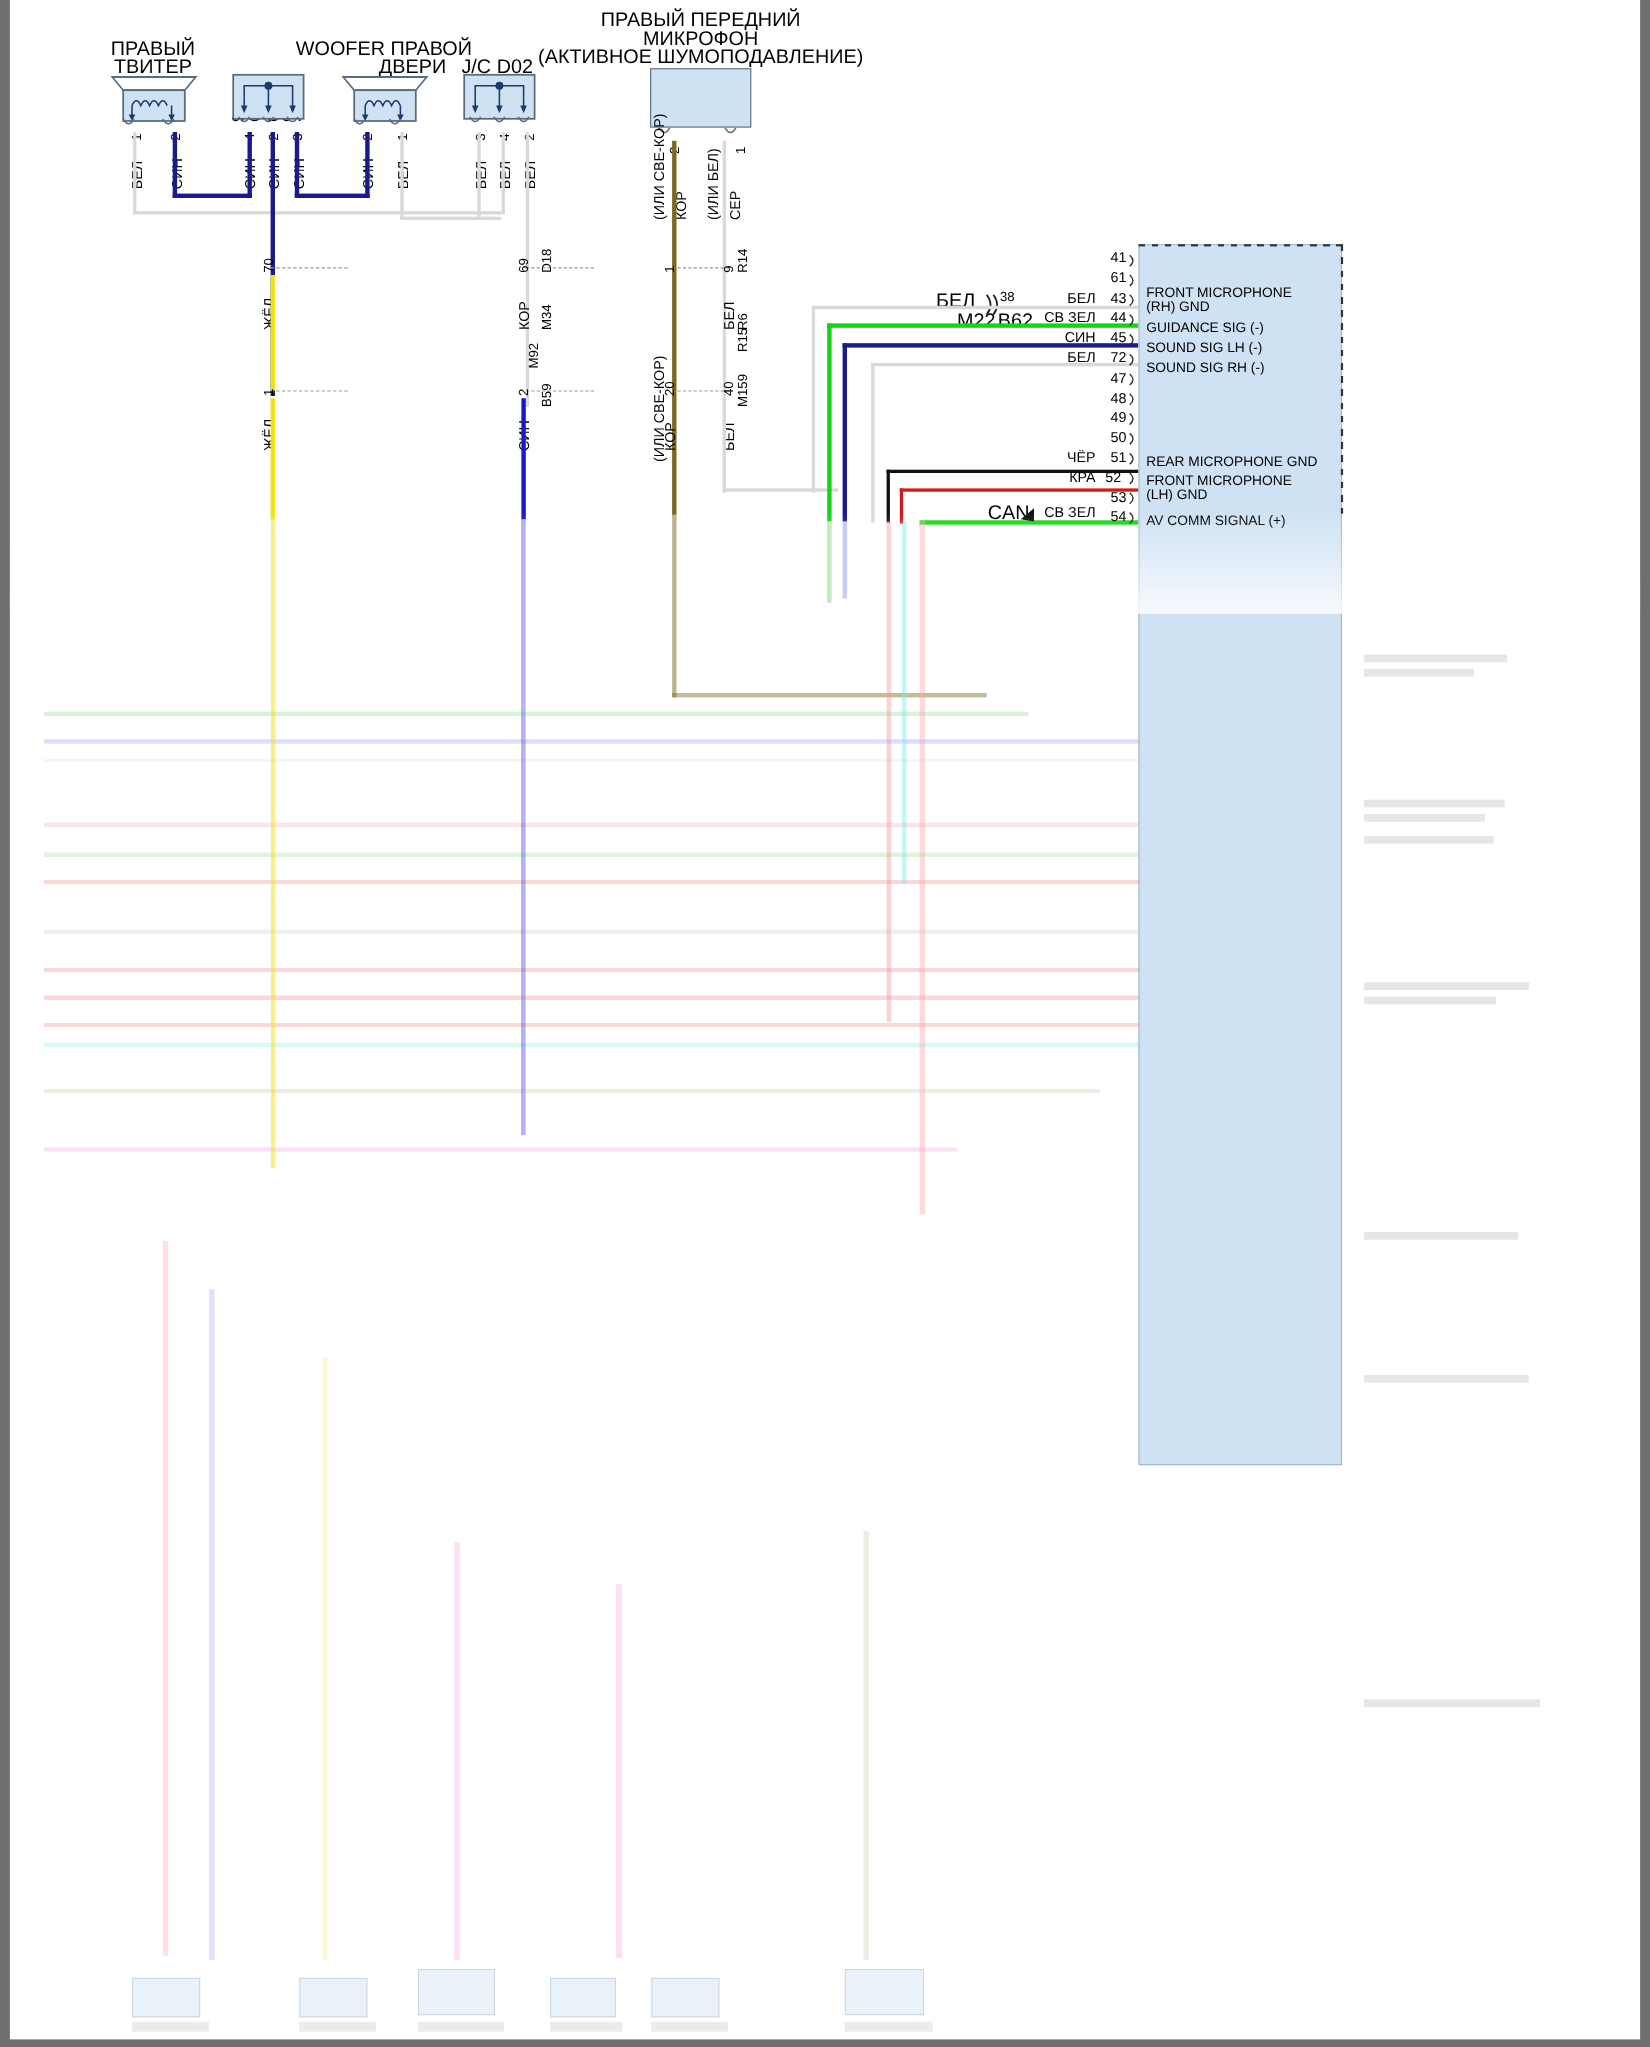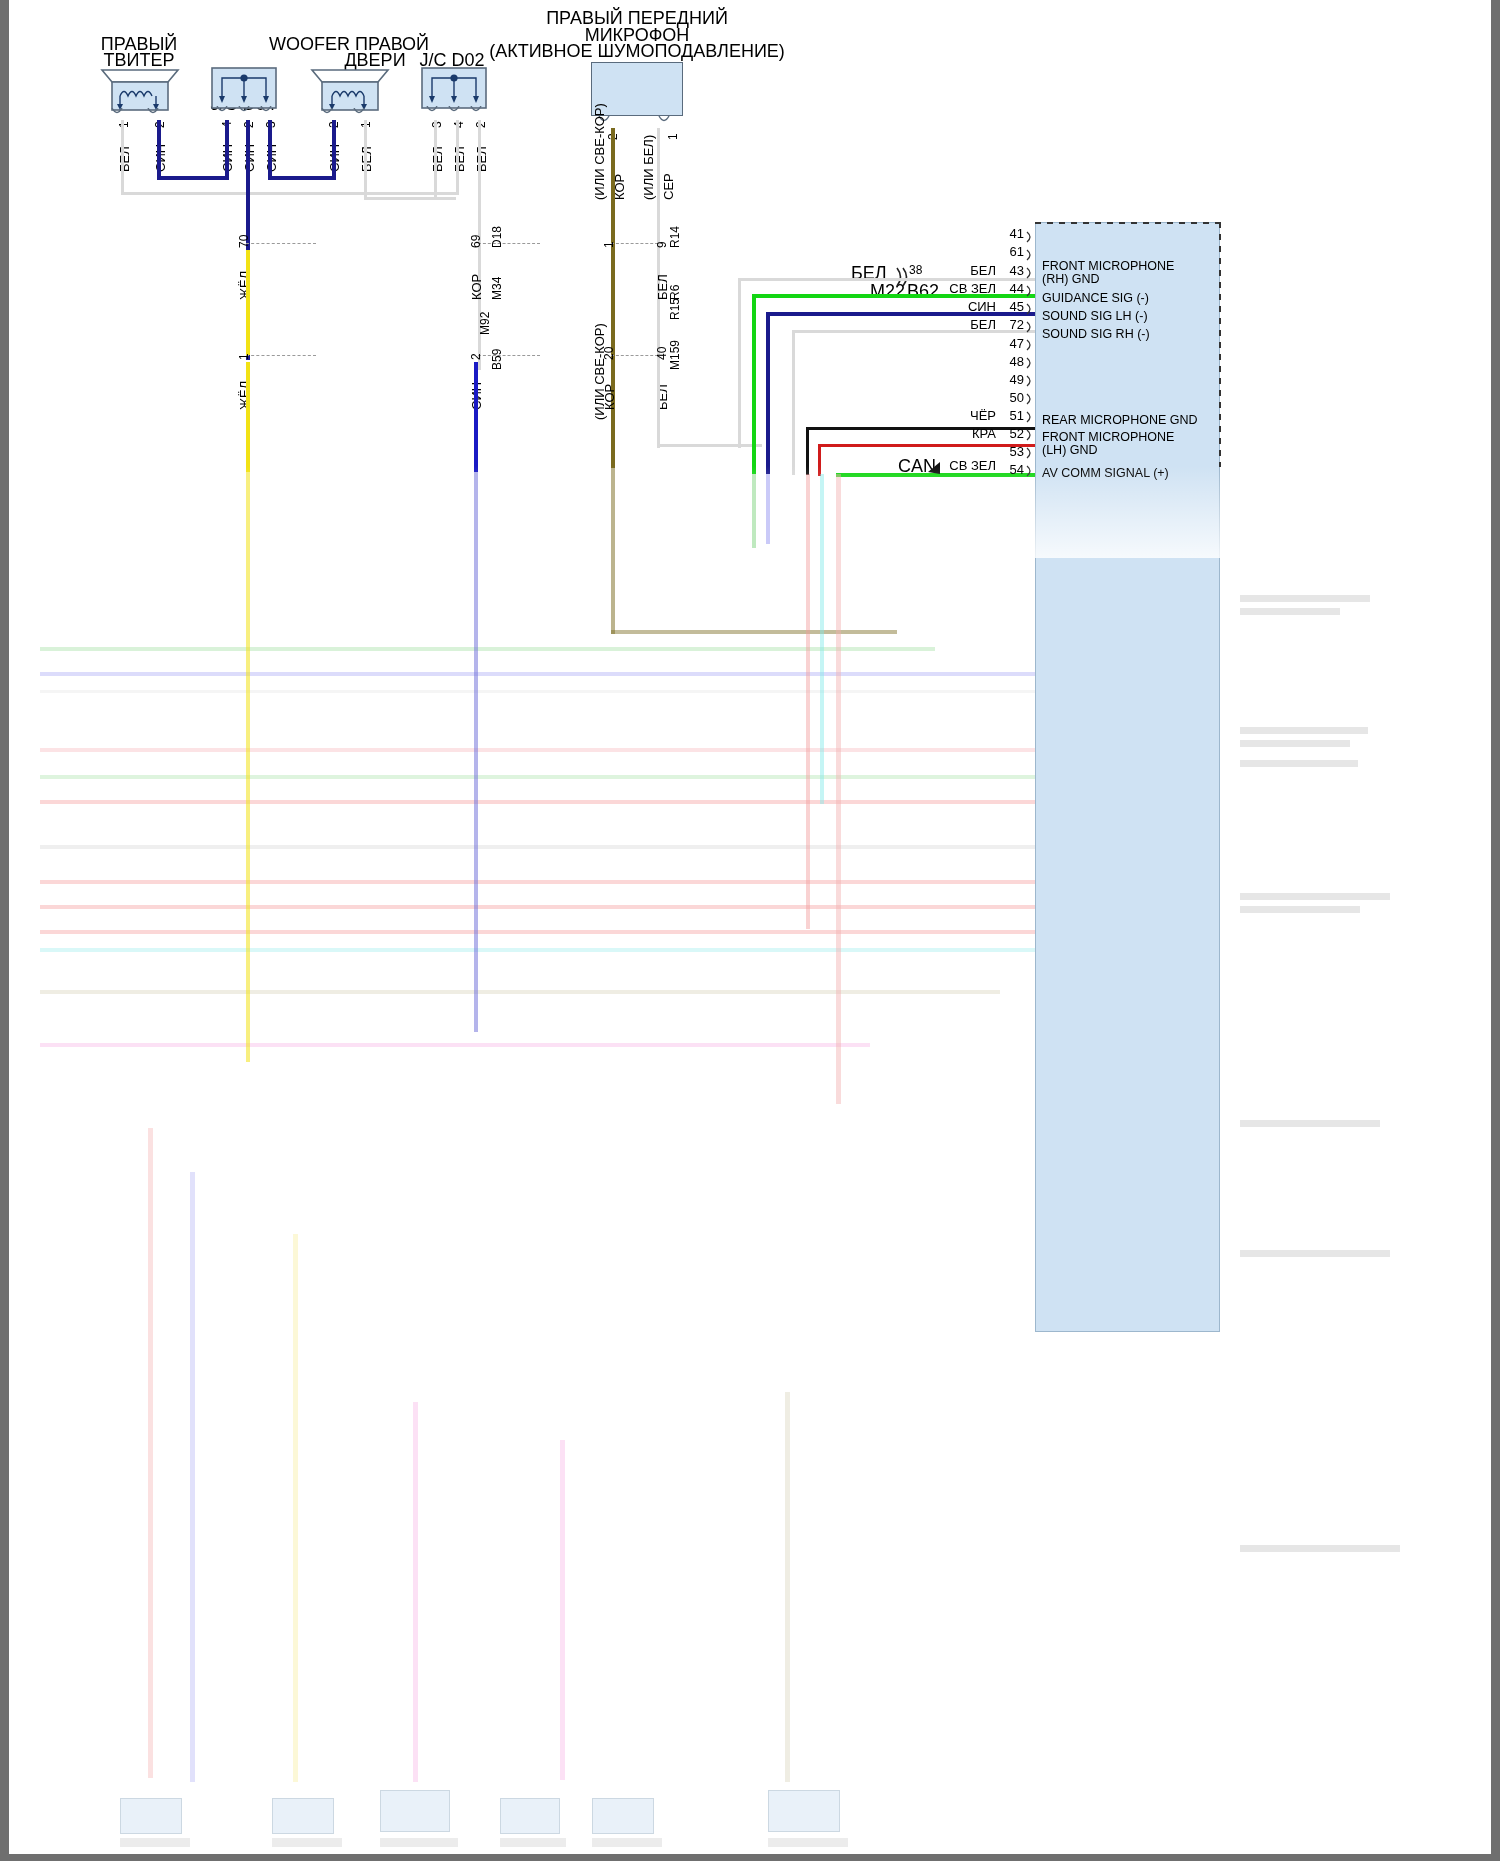--- a/index.html
+++ b/index.html
@@ -354,21 +354,21 @@
   <div class="pin-num" style="left:1000px;top:244px;width:24px;">61</div>
   <div class="pin-num" style="left:1000px;top:263px;width:24px;">43</div>
   <div class="pin-num" style="left:1000px;top:281px;width:24px;">44</div>
   <div class="pin-num" style="left:1000px;top:299px;width:24px;">45</div>
   <div class="pin-num" style="left:1000px;top:317px;width:24px;">72</div>
   <div class="pin-num" style="left:1000px;top:336px;width:24px;">47</div>
   <div class="pin-num" style="left:1000px;top:354px;width:24px;">48</div>
   <div class="pin-num" style="left:1000px;top:372px;width:24px;">49</div>
   <div class="pin-num" style="left:1000px;top:390px;width:24px;">50</div>
   <div class="pin-num" style="left:1000px;top:408px;width:24px;">51</div>
-  <div class="pin-num" style="left:1000px;top:426px;width:24px;">52</div>
+  <div class="pin-num" style="left:1000px;top:426px;width:24px;text-align:center;">52</div>
   <div class="pin-num" style="left:1000px;top:444px;width:24px;">53</div>
   <div class="pin-num" style="left:1000px;top:462px;width:24px;">54</div>
 
   <svg style="position:absolute;left:1024px;top:228px;" width="12" height="256">
     <g fill="none" stroke="#333" stroke-width="1.3">
       <path d="M3,4  q6,5 0,10"></path>
         <path d="M3,22 q6,5 0,10"></path>
         <path d="M3,40 q6,5 0,10"></path>
       <path d="M3,58 q6,5 0,10"></path>
         <path d="M3,76 q6,5 0,10"></path>

